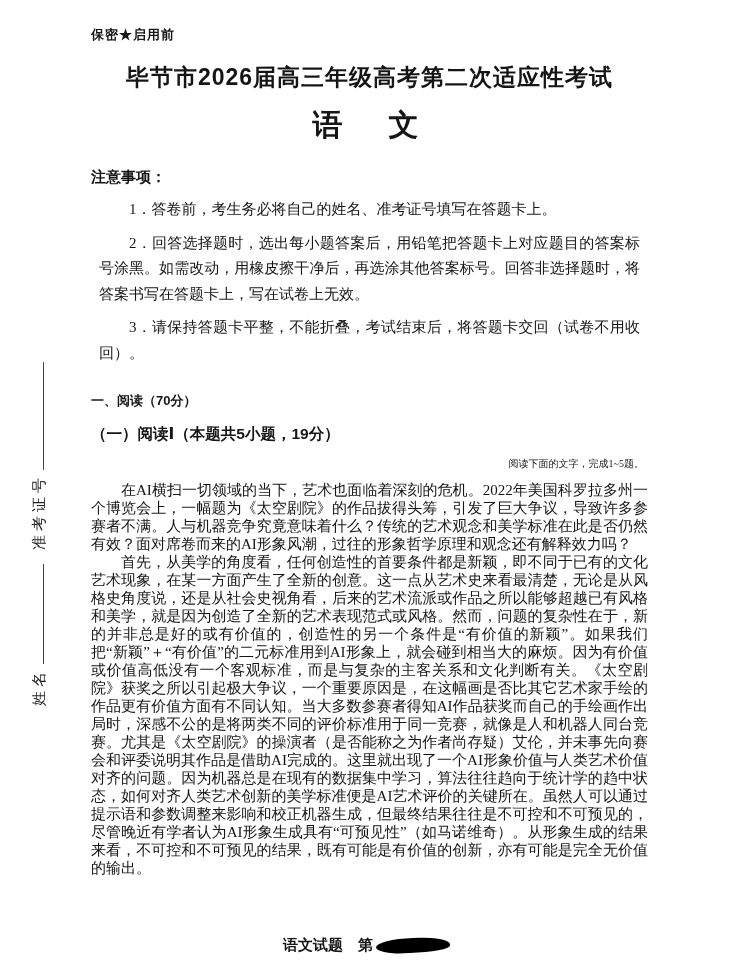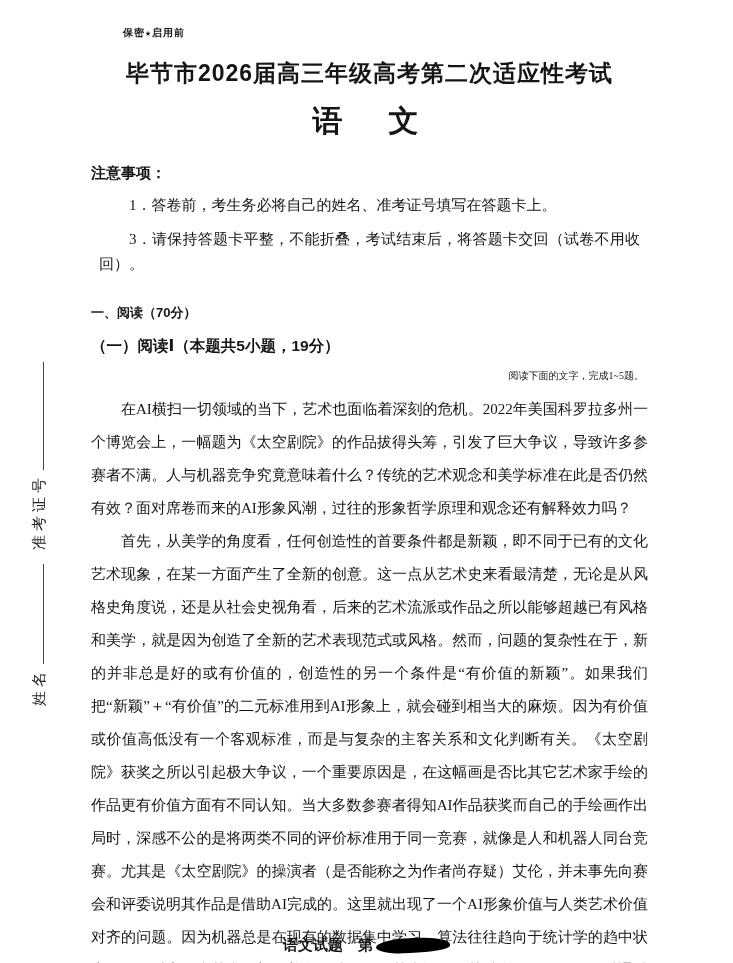--- a/index.html
+++ b/index.html
@@ -12,25 +12,24 @@
     font-family: "Liberation Serif", "DejaVu Serif", serif;
     overflow: hidden;
   }
   .content {
     position: absolute;
     left: 91px;
     top: 26px;
     width: 557px;
   }
   .secrecy {
-    font-family: Liberation Mono, monospace;
+    font-family: Liberation Sans, sans-serif;
     font-weight: bold;
-    font-size: 10px;
+    font-size: 13px;
     letter-spacing: 1px;
-    margin-left: 32px;
   }
   .exam-title {
     margin: 18px 0 0 0;
     text-align: center;
     font-family: "Liberation Sans", "DejaVu Sans", sans-serif;
     font-weight: bold;
     font-size: 23px;
     letter-spacing: 1px;
   }
   .subject-title {
@@ -72,21 +71,21 @@
   .passage-intro {
     margin: 4px;
     font-size: 10px;
     line-height: 26px;
     text-indent: 2.6em;
     text-align: right;
   }
   .passage-para {
     margin: 0;
     font-size: 15px;
-    line-height: 33px;
+    line-height: 18px;
     text-indent: 2em;
     text-align: justify;
   }
   
   .seal-area {
     position: absolute;
     left: 28px;
     top: 706px;
     width: 482px;
     transform-origin: 0 0;
@@ -136,20 +135,21 @@
     <span class="seal-label">姓名</span><span class="seal-blank"></span><span class="seal-label">准考证号</span><span class="seal-blank long"></span>
   </div>
 
   <div class="content">
     <div class="secrecy">保密★启用前</div>
     <h1 class="exam-title">毕节市2026届高三年级高考第二次适应性考试</h1>
     <h2 class="subject-title">语　文</h2>
 
     <div class="notice-heading">注意事项：</div>
     <p class="notice-item">1．答卷前，考生务必将自己的姓名、准考证号填写在答题卡上。</p>
+    <p class="notice-item">2．回答选择题时，选出每小题答案后，用铅笔把答题卡上对应题目的答案标号涂黑。如需改动，用橡皮擦干净后，再选涂其他答案标号。回答非选择题时，将答案书写在答题卡上，写在试卷上无效。</p>
     <p class="notice-item">3．请保持答题卡平整，不能折叠，考试结束后，将答题卡交回（试卷不用收回）。</p>
 
     <div class="section-heading">一、阅读（70分）</div>
     <div class="section-subheading">（一）阅读Ⅰ（本题共5小题，19分）</div>
     <p class="passage-intro">阅读下面的文字，完成1~5题。</p>
 
     <p class="passage-para">在AI横扫一切领域的当下，艺术也面临着深刻的危机。2022年美国科罗拉多州一个博览会上，一幅题为《太空剧院》的作品拔得头筹，引发了巨大争议，导致许多参赛者不满。人与机器竞争究竟意味着什么？传统的艺术观念和美学标准在此是否仍然有效？面对席卷而来的AI形象风潮，过往的形象哲学原理和观念还有解释效力吗？</p>
     <p class="passage-para">首先，从美学的角度看，任何创造性的首要条件都是新颖，即不同于已有的文化艺术现象，在某一方面产生了全新的创意。这一点从艺术史来看最清楚，无论是从风格史角度说，还是从社会史视角看，后来的艺术流派或作品之所以能够超越已有风格和美学，就是因为创造了全新的艺术表现范式或风格。然而，问题的复杂性在于，新的并非总是好的或有价值的，创造性的另一个条件是“有价值的新颖”。如果我们把“新颖”＋“有价值”的二元标准用到AI形象上，就会碰到相当大的麻烦。因为有价值或价值高低没有一个客观标准，而是与复杂的主客关系和文化判断有关。《太空剧院》获奖之所以引起极大争议，一个重要原因是，在这幅画是否比其它艺术家手绘的作品更有价值方面有不同认知。当大多数参赛者得知AI作品获奖而自己的手绘画作出局时，深感不公的是将两类不同的评价标准用于同一竞赛，就像是人和机器人同台竞赛。尤其是《太空剧院》的操演者（是否能称之为作者尚存疑）艾伦，并未事先向赛会和评委说明其作品是借助AI完成的。这里就出现了一个AI形象价值与人类艺术价值对齐的问题。因为机器总是在现有的数据集中学习，算法往往趋向于统计学的趋中状态，如何对齐人类艺术创新的美学标准便是AI艺术评价的关键所在。虽然人可以通过提示语和参数调整来影响和校正机器生成，但最终结果往往是不可控和不可预见的，尽管晚近有学者认为AI形象生成具有“可预见性”（如马诺维奇）。从形象生成的结果来看，不可控和不可预见的结果，既有可能是有价值的创新，亦有可能是完全无价值的输出。</p>
   </div>
 

